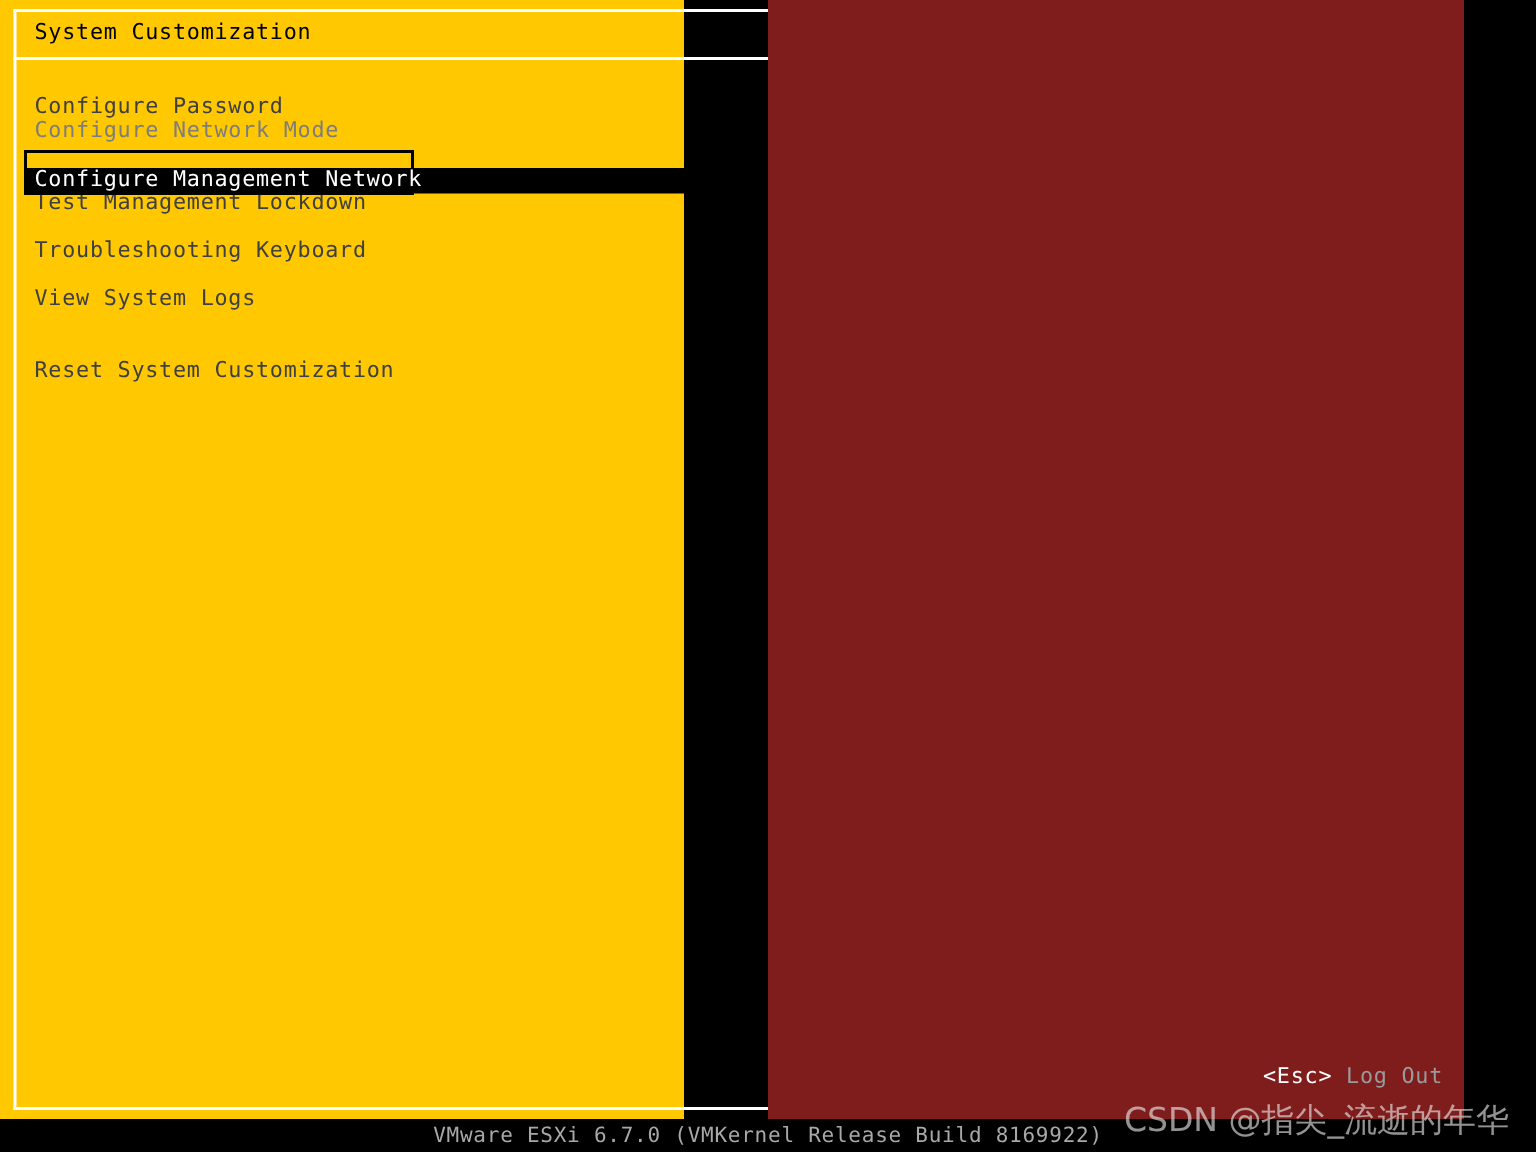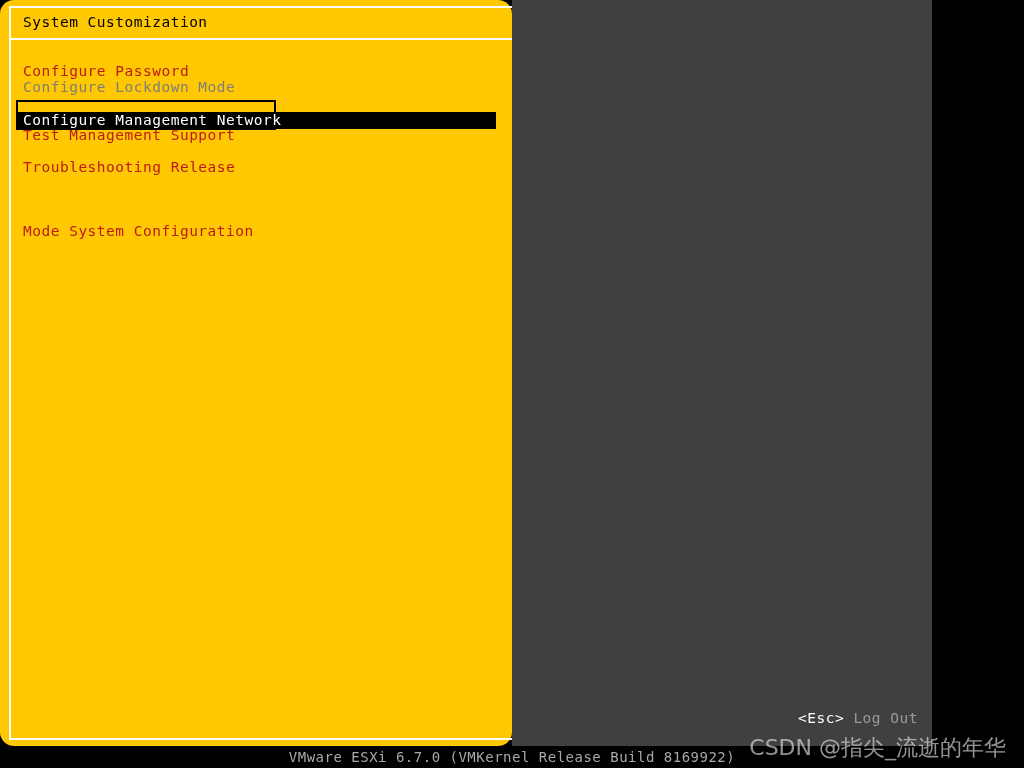--- a/index.html
+++ b/index.html
@@ -25,28 +25,27 @@
 
   .panel {
     position: absolute;
     top: 0;
     height: 746px;
     box-sizing: border-box;
   }
 
   #left-panel {
     left: 0;
-    width: 512px;
+    width: 456px;
     background: #ffc800;
-    border-radius: 14px;
   }
   #right-panel {
     left: 512px;
-    width: 420px;
-    background: #404040;
+    width: 464px;
+    background: #7f1d1d;
   }
 
   
   .frame {
     position: absolute;
     box-sizing: border-box;
     pointer-events: none;
   }
   #left-frame {
     left: 9px; top: 6px;
@@ -83,21 +82,21 @@
     top: 63px;
     width: 470px;
   }
   .menu-item {
     position: relative;
     height: 16px;
     line-height: 16px;
     font-size: 14.5px;
     letter-spacing: 0.5px;
     white-space: pre;
-    color: #b91c1c;
+    color: #404040;
   }
   .menu-item.disabled {
     color: #7d7d7d;
   }
   .menu-gap {
     height: 16px;
   }
 
   
   #selection-bar {
@@ -184,30 +183,31 @@
 <div id="screen">
 
   <div class="panel" id="left-panel">
     <div class="frame" id="left-frame"></div>
     <div class="title-divider" id="left-divider"></div>
 
     <div class="panel-title" id="left-title">System Customization</div>
 
     <div id="menu">
       <div class="menu-item">Configure Password</div>
-      <div class="menu-item disabled">Configure Lockdown Mode</div>
+      <div class="menu-item disabled">Configure Network Mode</div>
       <div class="menu-gap"></div>
       <div class="menu-item">Configure Management Network</div>
-      <div class="menu-item">Test Management Support</div>
-      <div class="menu-gap"></div>
-      <div class="menu-item">Troubleshooting Release</div>
-      <div class="menu-gap"></div>
-      <div class="menu-gap"></div>
-      <div class="menu-gap"></div>
-      <div class="menu-item">Mode System Configuration</div>
+      <div class="menu-item">Test Management Lockdown</div>
+      <div class="menu-gap"></div>
+      <div class="menu-item">Troubleshooting Keyboard</div>
+      <div class="menu-gap"></div>
+      <div class="menu-item">View System Logs</div>
+      <div class="menu-gap"></div>
+      <div class="menu-gap"></div>
+      <div class="menu-item">Reset System Customization</div>
     </div>
 
     <div id="selection-bar"></div>
     <div id="focus-box"></div>
     <div id="selected-label">Configure Management Network</div>
   </div>
 
   <div class="panel" id="right-panel">
 
     <div class="hint" id="hint-right"><span class="key">&lt;Esc&gt;</span><span class="act"> </span><span class="act">Log Out</span></div>

